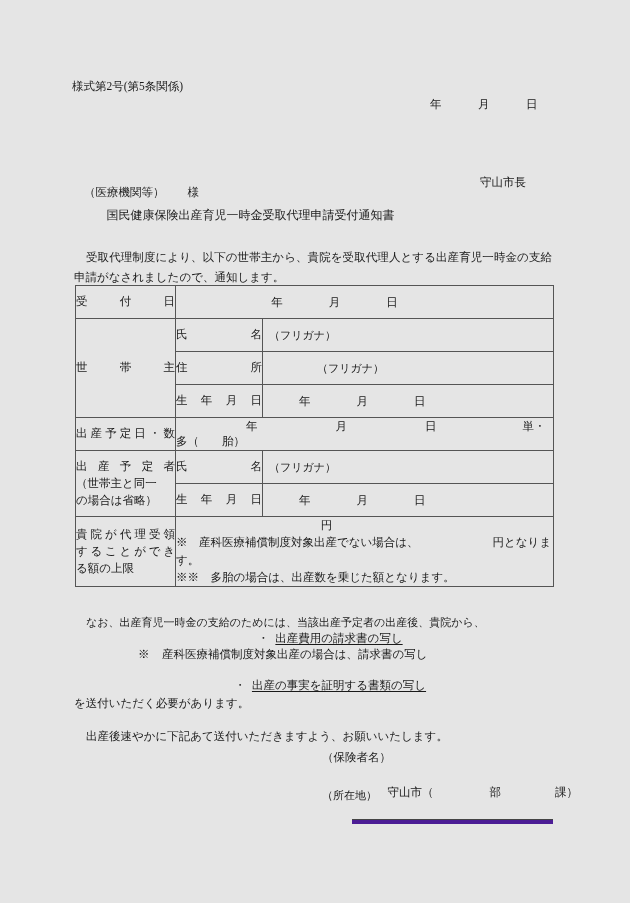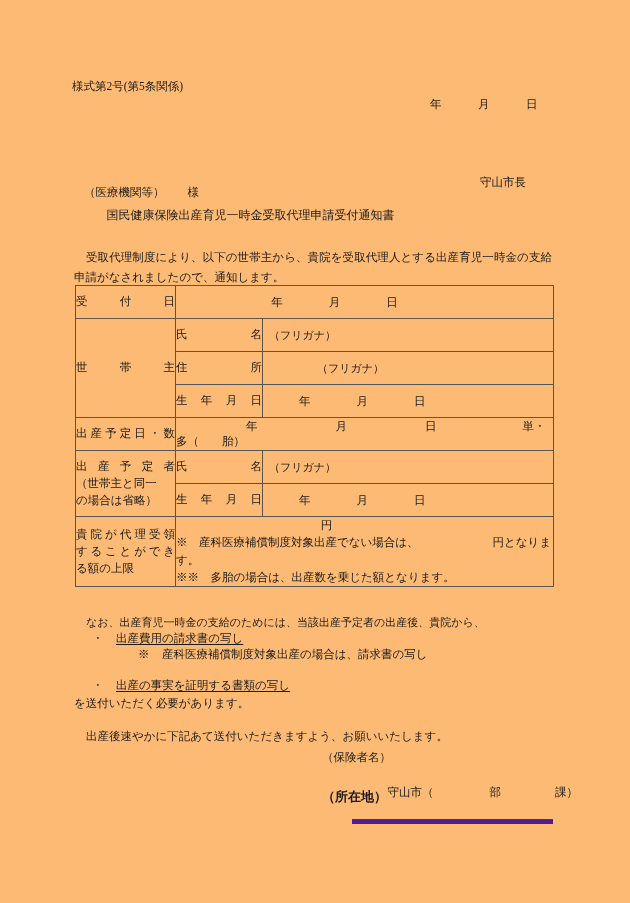--- a/index.html
+++ b/index.html
@@ -9,21 +9,21 @@
     background: #ffffff;
   }
   body {
     font-family: "Liberation Serif", "DejaVu Serif", serif;
     color: #1a1a1a;
   }
   .page {
     position: relative;
     width: 630px;
     height: 903px;
-    background: #fdba74;
+    background: #e5e5e5;
     overflow: hidden;
     box-sizing: border-box;
   }
 
   
   .abs { position: absolute; }
   .t  { font-size: 11.5px; line-height: 1.5; white-space: pre; }
   .t-body { font-size: 11.5px; line-height: 1.62; }
   .center { text-align: center; }
 
@@ -123,21 +123,21 @@
     width: 478px;
     font-size: 11px;
     text-indent: 12px;
   }
   .bullets {
     left: 92px; top: 633px;
     width: 470px;
     font-size: 11.5px;
     line-height: 1.0;
   }
-  .bullet-row { display: block; margin-bottom: 4px; }
+  .bullet-row { display: block; margin-bottom: 4px; text-align: center; }
   .bullet-mark { display: inline-block; width: 24px; }
   .bullet-text { text-decoration: underline; text-underline-offset: 2px; }
   .sub-note { display: block; margin: 4px 0 20px 46px; }
   .sub-note .mk { display: inline-block; width: 24px; }
   .closing1 {
     left: 74px; top: 695px;
     font-size: 11.5px;
   }
   .closing2 {
     left: 74px; top: 728px;
@@ -155,22 +155,21 @@
     width: 201px;
     font-size: 11.5px;
     border-bottom: 4px solid #4c1d95;
     padding-bottom: 1px;
     box-sizing: border-box;
   }
   .sig-city .pad1 { display: inline-block; width: 56px; }
   .sig-city .pad2 { display: inline-block; width: 54px; }
   .sig-addr-label {
     left: 322px; top: 787px;
-    font-size: 13px;
-    font-weight: bold;
+    font-size: 11px;
   }
   .sig-addr-line {
     left: 352px; top: 805px;
     width: 201px;
     height: 14px;
     border-bottom: 1px solid #444;
   }
 </style>
 </head>
 <body>

